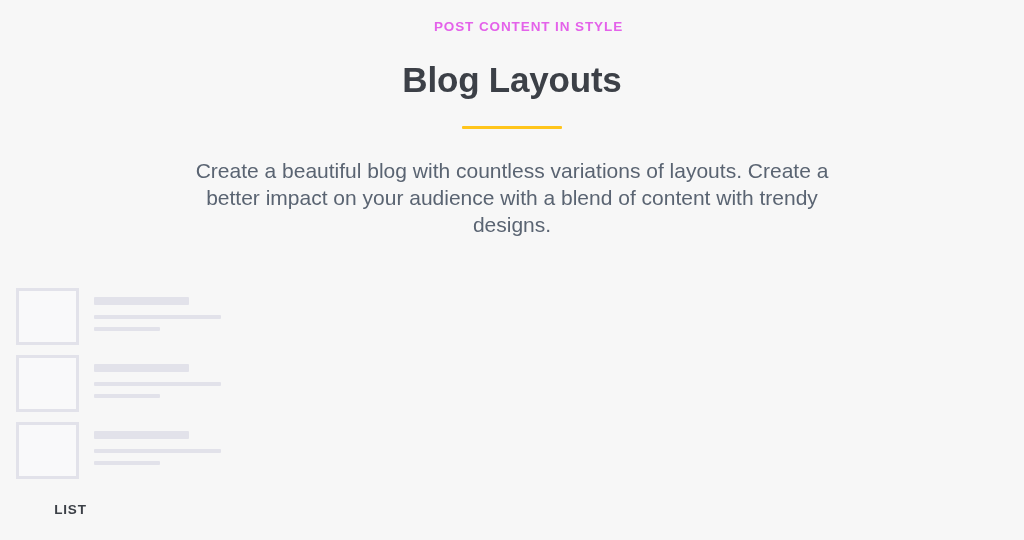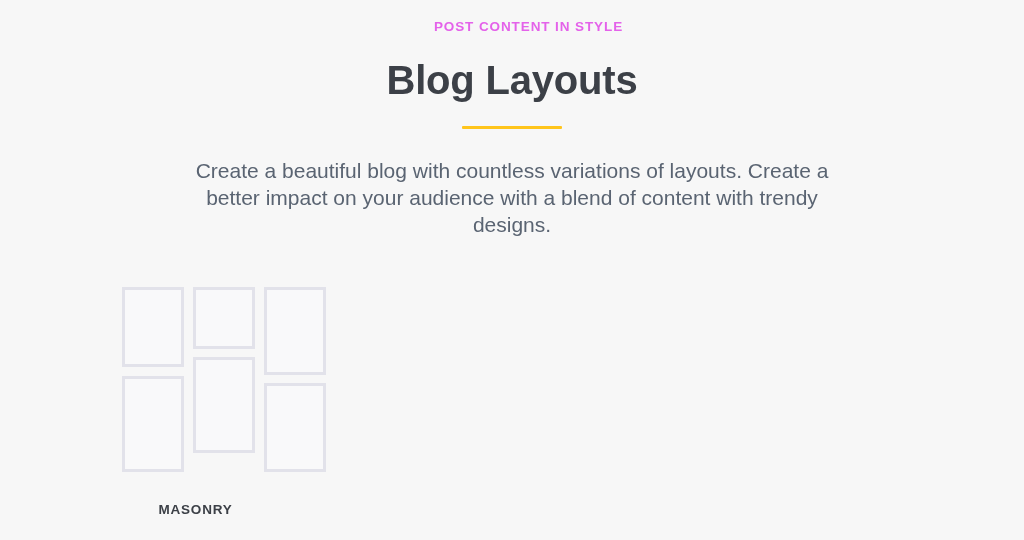--- a/index.html
+++ b/index.html
@@ -32,21 +32,21 @@
     font-size: 13.5px;
     letter-spacing: 0.9px;
     font-weight: 600;
     color: #e462ea;
     text-transform: uppercase;
     line-height: 22px;
     margin: 0;
     padding-left: 33px;
   }
   .page-title {
-    font-size: 40px;
+    font-size: 35px;
     font-weight: 700;
     color: #3c4047;
     letter-spacing: -0.2px;
     margin: 18px 0 0 0;
     line-height: 48px;
   }
   .divider-wrap {
     margin-top: 22px;
     height: 4px;
     display: flex;
@@ -126,31 +126,37 @@
 
     <div class="divider-wrap">
       <div class="divider"></div>
     </div>
 
     <p class="lede">Create a beautiful blog with countless variations of layouts. Create a better impact on your audience with a blend of content with trendy designs.</p>
   </div>
 
   <div class="layouts">
 
+    <div class="layout-col">
+      <div class="layout-figure list-fig">
+
+        <div class="ph-box" style="left:0px;  top:10px;  width:63px; height:57px;"></div>
+        <div class="ph-line" style="left:78px; top:19px; width:95px; height:8px;"></div>
+        <div class="ph-line" style="left:78px; top:37px; width:127px; height:4px;"></div>
+        <div class="ph-line" style="left:78px; top:49px; width:66px; height:4px;"></div>
+
+        <div class="ph-box" style="left:0px;  top:77px;  width:63px; height:57px;"></div>
+        <div class="ph-line" style="left:78px; top:86px; width:95px; height:8px;"></div>
+        <div class="ph-line" style="left:78px; top:104px; width:127px; height:4px;"></div>
+        <div class="ph-line" style="left:78px; top:116px; width:66px; height:4px;"></div>
+
+        <div class="ph-box" style="left:0px;  top:144px; width:63px; height:57px;"></div>
+        <div class="ph-line" style="left:78px; top:153px; width:95px; height:8px;"></div>
+        <div class="ph-line" style="left:78px; top:171px; width:127px; height:4px;"></div>
+        <div class="ph-line" style="left:78px; top:183px; width:66px; height:4px;"></div>
+      </div>
+      <div class="layout-label" style="left:-100px; width:341px;">LIST</div>
+    </div>
 
 
-    <div class="layout-col">
-      <div class="layout-figure masonry-fig">
-
-        <div class="ph-box" style="left:0px;   top:9px;  width:62px; height:80px;"></div>
-        <div class="ph-box" style="left:0px;   top:98px; width:62px; height:96px;"></div>
-
-        <div class="ph-box" style="left:71px;  top:9px;  width:62px; height:62px;"></div>
-        <div class="ph-box" style="left:71px;  top:79px; width:62px; height:96px;"></div>
-
-        <div class="ph-box" style="left:142px; top:9px;  width:62px; height:88px;"></div>
-        <div class="ph-box" style="left:142px; top:105px; width:62px; height:89px;"></div>
-      </div>
-      <div class="layout-label" style="left:25px; width:341px;">MASONRY</div>
-    </div>
 
   </div>
 </div>
 
 </body></html>

